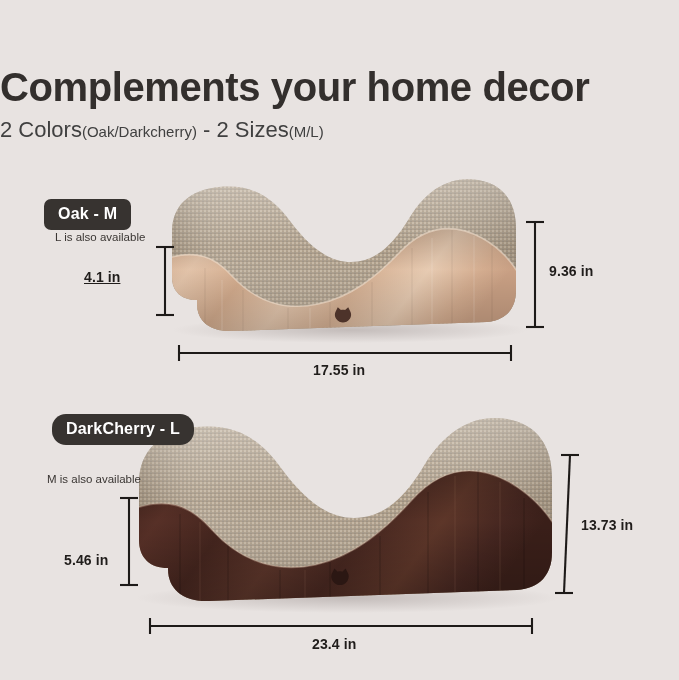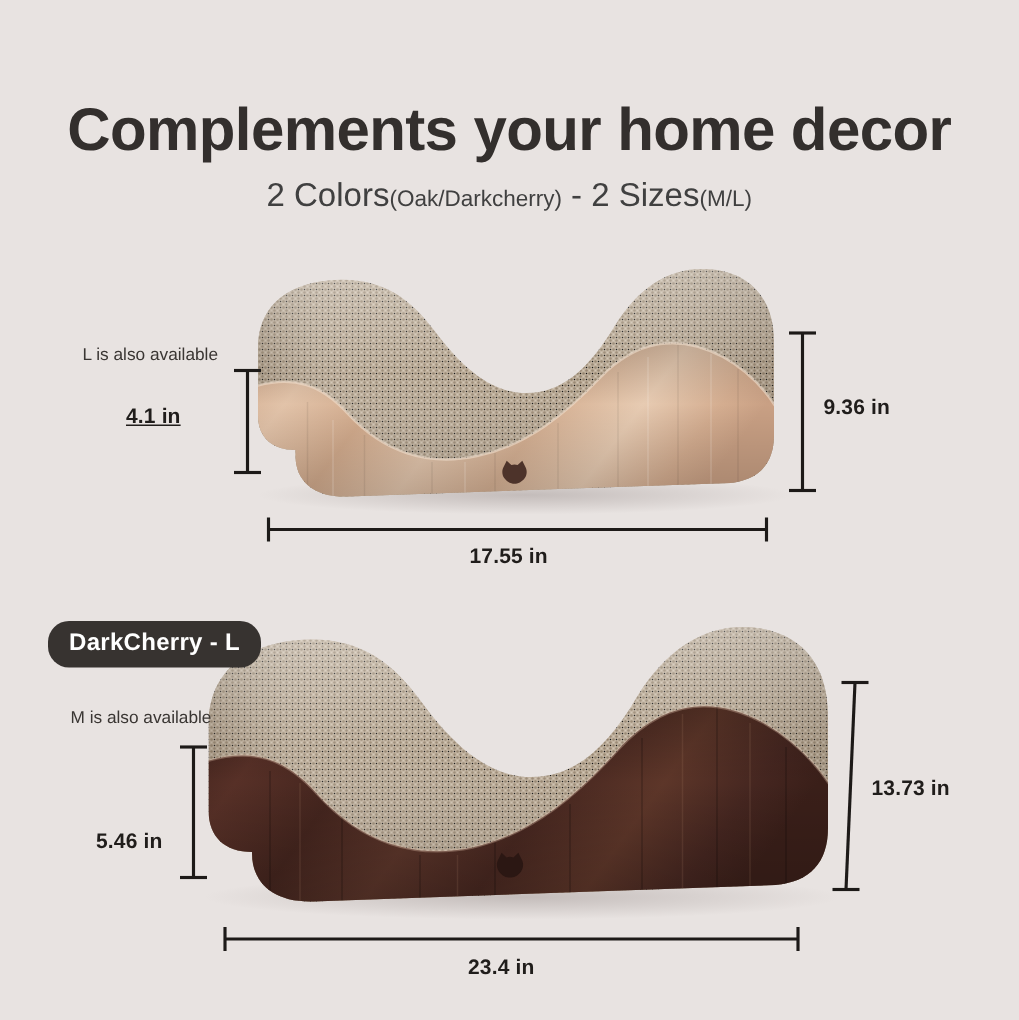--- a/index.html
+++ b/index.html
@@ -19,21 +19,20 @@
     position: absolute;
     inset: 0;
   }
 
   
   .header {
     position: absolute;
     top: 0;
     left: 0;
     width: 679px;
-    text-align: center;
   }
   .title {
     margin: 0;
     padding-top: 66px;
     font-size: 40px;
     font-weight: bold;
     letter-spacing: -0.4px;
     color: #332f2d;
     line-height: 1.08;
   }
@@ -60,21 +59,21 @@
     white-space: nowrap;
   }
   .badge-note {
     position: absolute;
     font-size: 11.5px;
     color: #3a3633;
     white-space: nowrap;
   }
   #badge-oak      { left: 44px; top: 199px; }
   #note-oak       { left: 55px; top: 231px; }
-  #badge-cherry   { left: 32px; top: 414px; border-radius: 14px; }
+  #badge-cherry   { left: 52px; top: 414px; border-radius: 14px; }
   #note-cherry    { left: 47px; top: 447px; margin-top: 26px; }
 
   
   .dim-label {
     position: absolute;
     font-size: 14px;
     font-weight: bold;
     color: #201d1b;
     white-space: nowrap;
     letter-spacing: 0.1px;
@@ -356,20 +355,21 @@
       <line x1="570" y1="455" x2="564" y2="593"></line>
       <line x1="561" y1="455" x2="579" y2="455"></line>
       <line x1="555" y1="593" x2="573" y2="593"></line>
 
       <line x1="150" y1="626" x2="532" y2="626"></line>
       <line x1="150" y1="618" x2="150" y2="634"></line>
       <line x1="532" y1="618" x2="532" y2="634"></line>
     </g>
   </svg>
 
+  <div class="badge" id="badge-oak">Oak - M</div>
   <div class="badge-note" id="note-oak">L is also available</div>
 
   <div class="badge" id="badge-cherry">DarkCherry - L</div>
   <div class="badge-note" id="note-cherry">M is also available</div>
 
   <div class="dim-label" id="dim-oak-height">4.1 in</div>
   <div class="dim-label" id="dim-oak-depth">9.36 in</div>
   <div class="dim-label" id="dim-oak-width">17.55 in</div>
 
   <div class="dim-label" id="dim-cherry-height">5.46 in</div>

